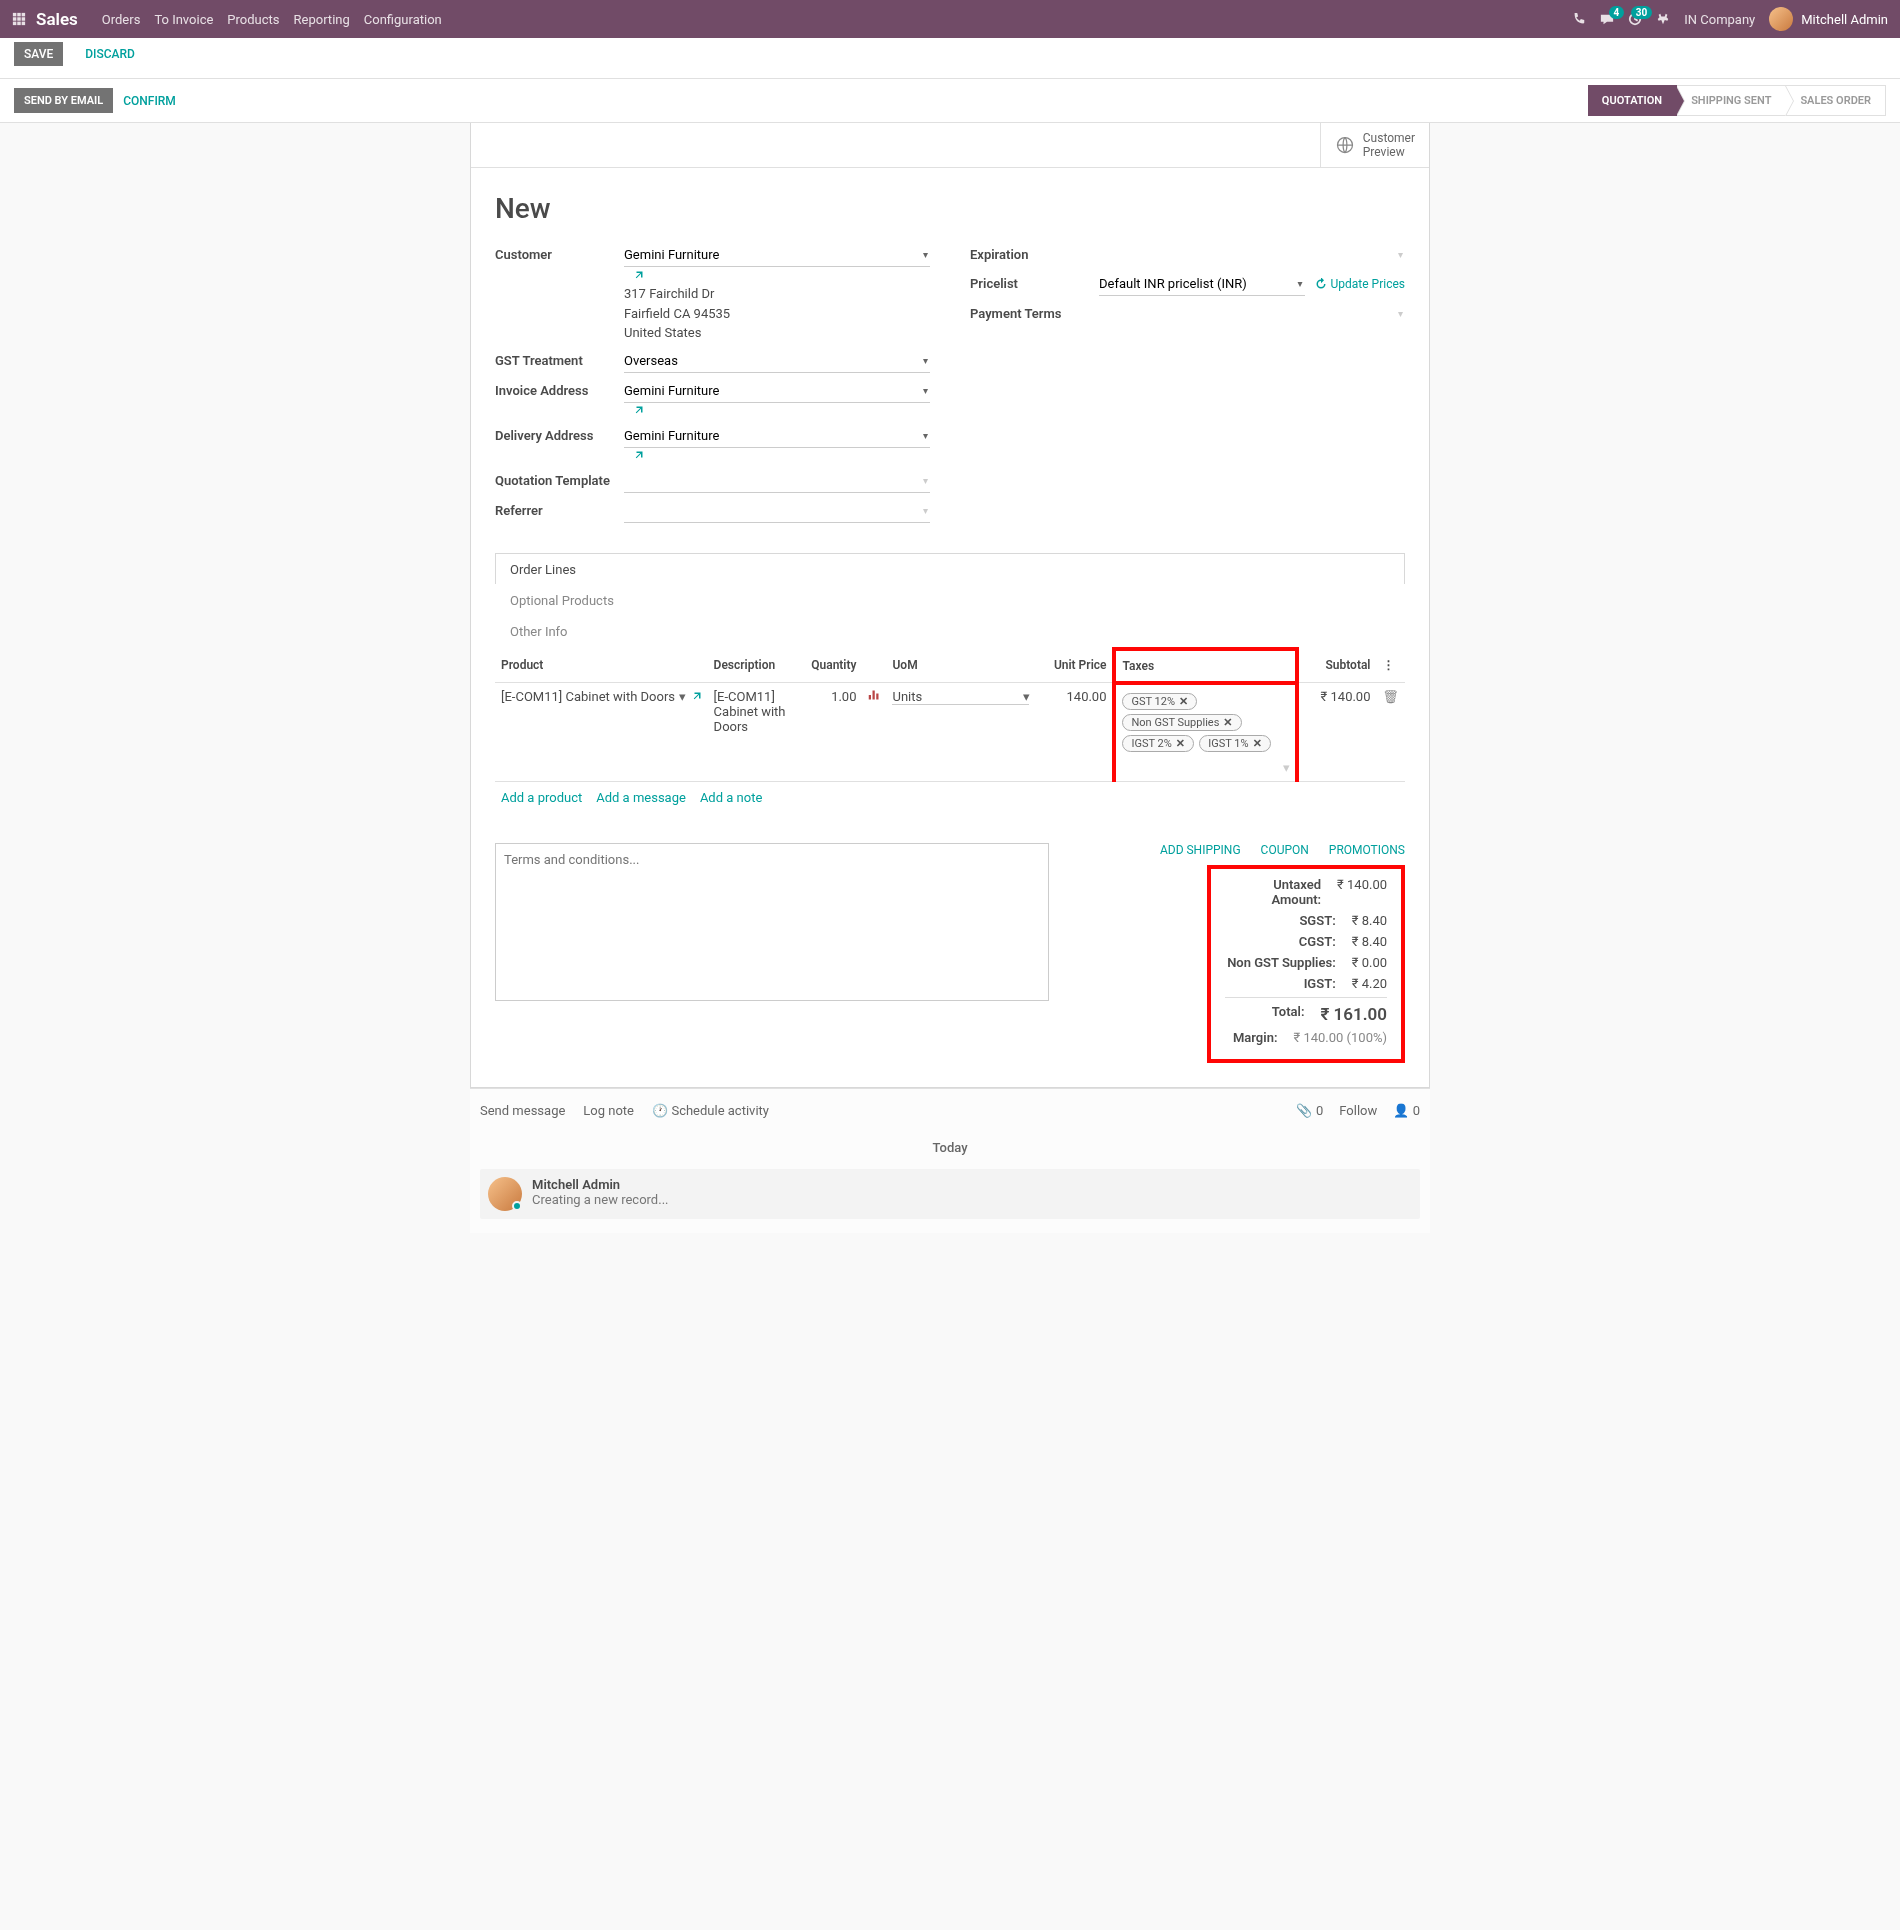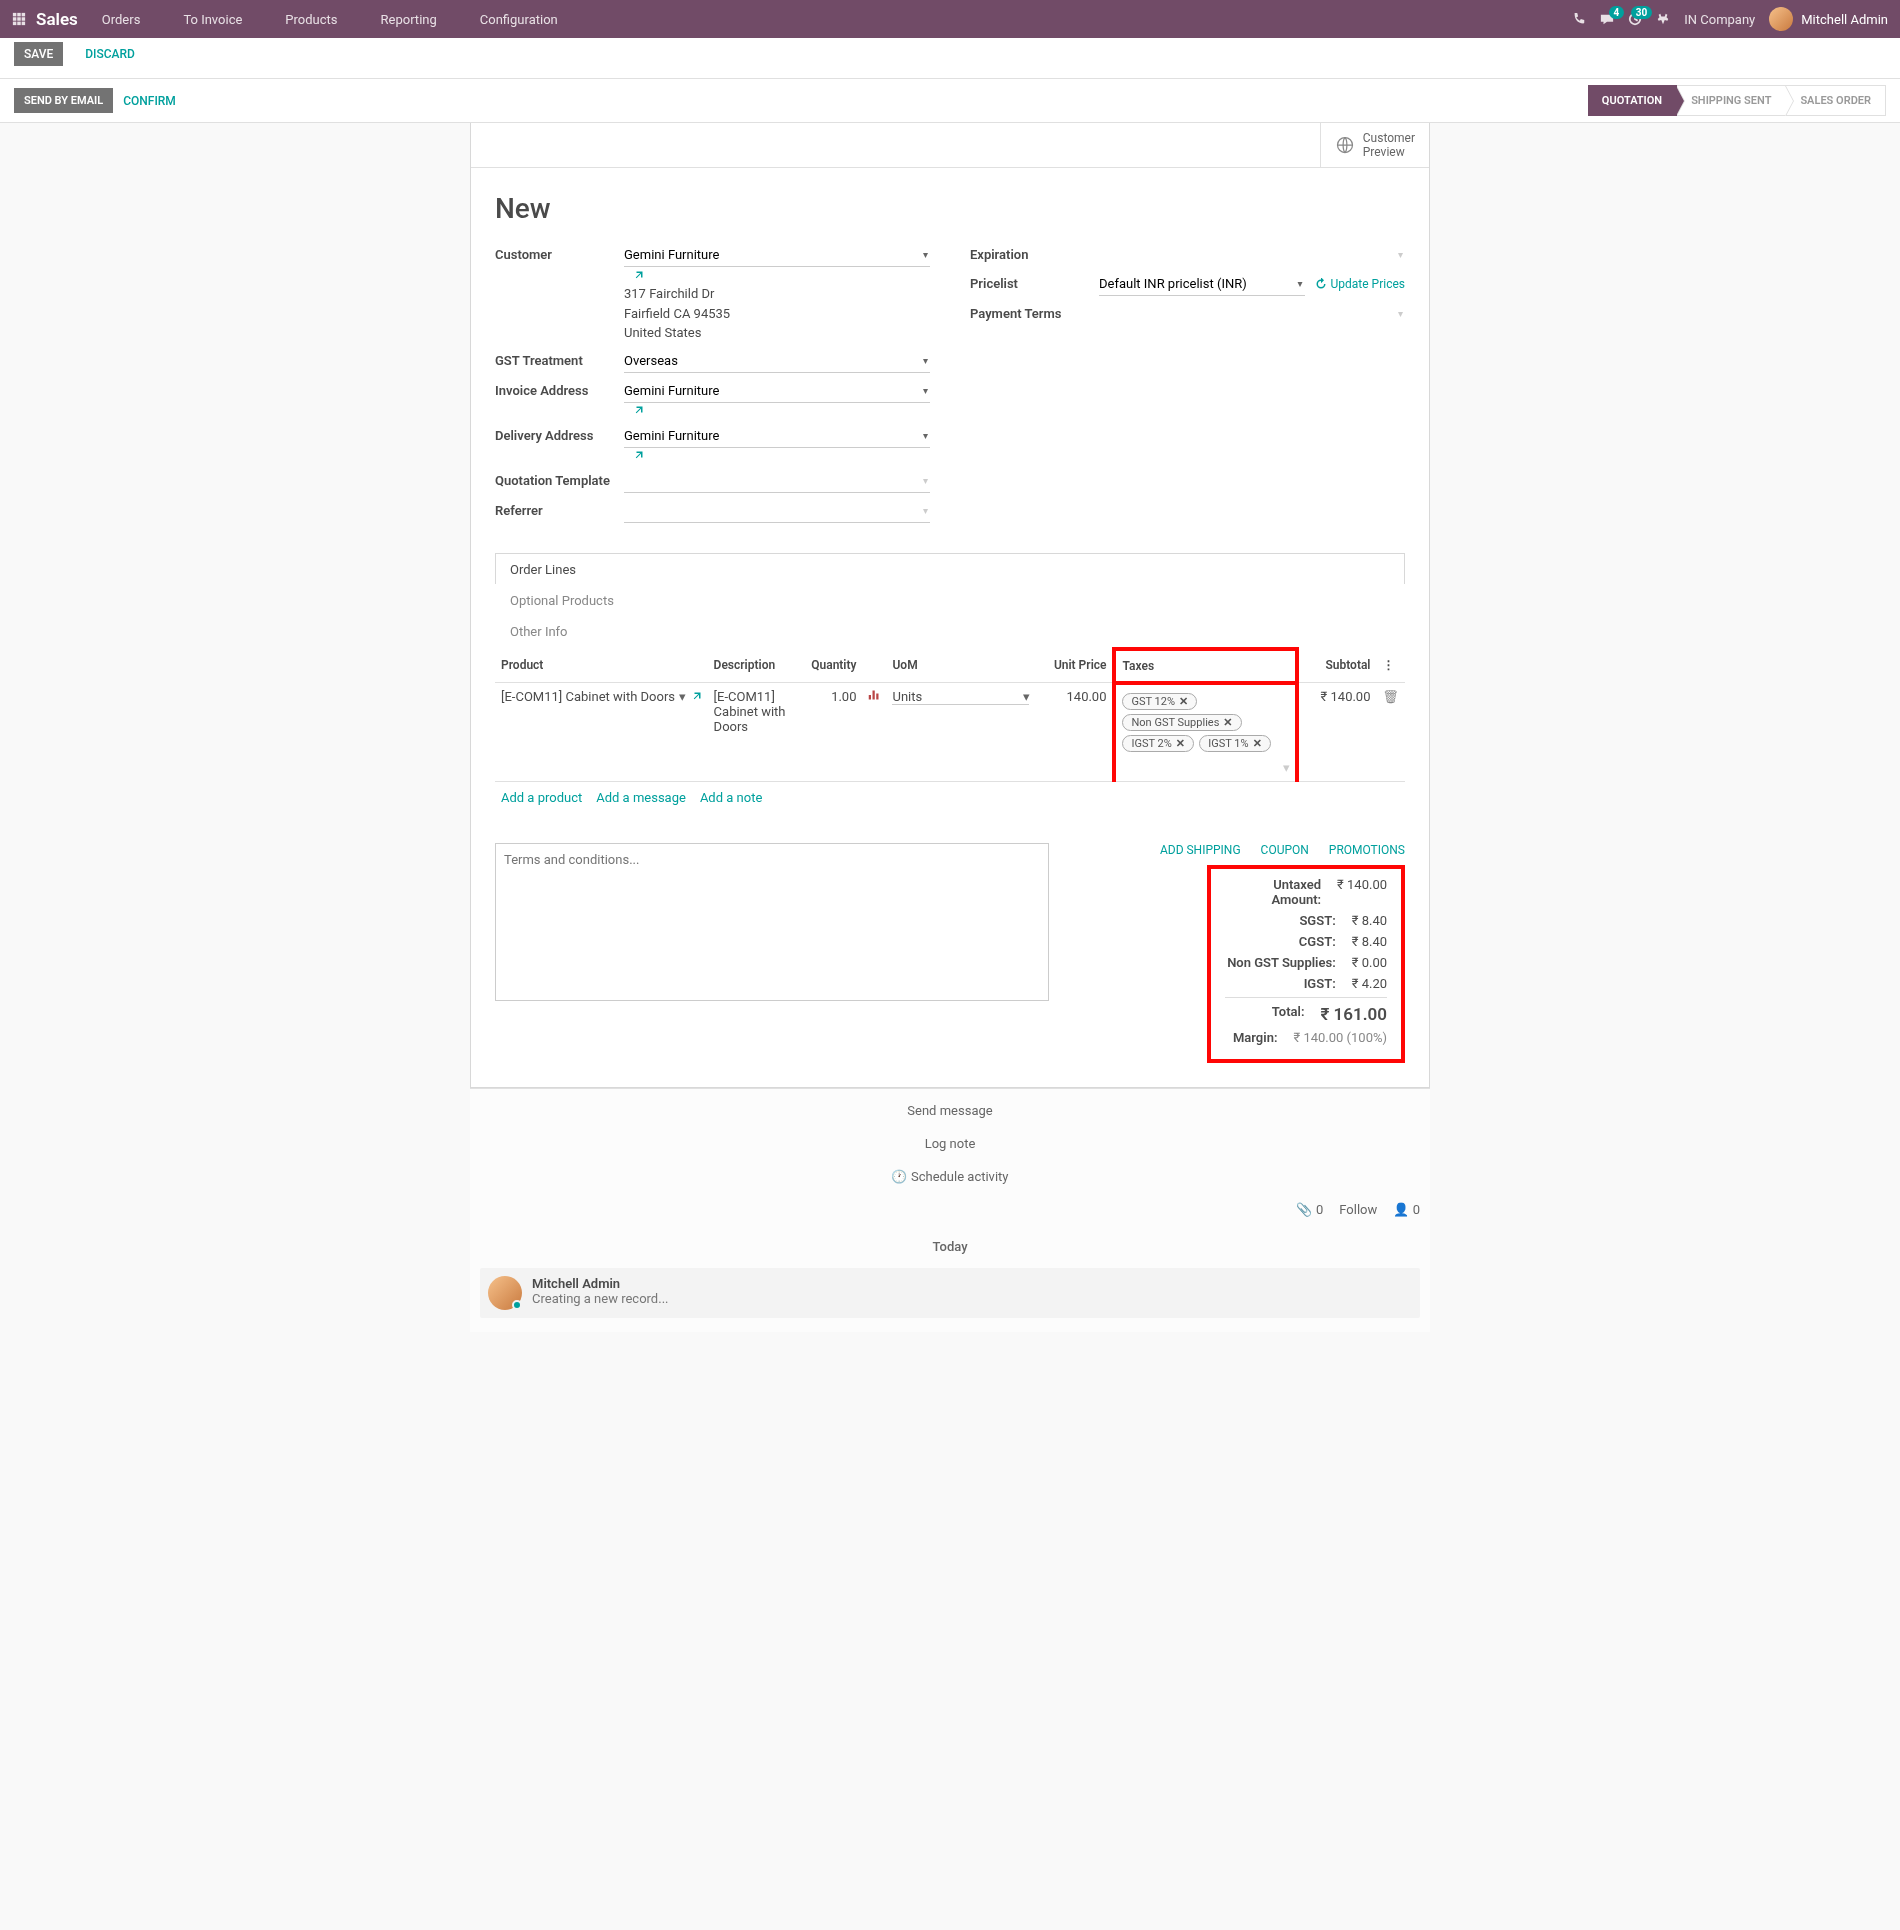--- a/index.html
+++ b/index.html
@@ -2,21 +2,21 @@
 <html><head>
 <meta charset="utf-8">
 <style>
 * { margin: 0; padding: 0; box-sizing: border-box; font-family: -apple-system, BlinkMacSystemFont, "Segoe UI", Roboto, sans-serif; }
 body { background: #f9f9f9; font-size: 13px; color: #4c4c4c; }
 
 
 .navbar { background: #714b67; height: 38px; display: flex; align-items: center; padding: 0 12px; color: #fff; }
 .nav-apps-icon { display: inline-flex; margin-right: 10px; }
 .nav-brand { font-size: 17px; font-weight: 600; margin-right: 24px; }
-.nav-menu { display: flex; gap: 43px; font-size: 13px; flex: 1; }
+.nav-menu { display: flex; gap: 14px; font-size: 13px; flex: 1; }
 .nav-menu span { color: #e8e0e5; cursor: pointer; }
 .nav-right { display: flex; align-items: center; gap: 14px; }
 .nav-icon { position: relative; display: inline-flex; cursor: pointer; }
 .badge { position: absolute; top: -6px; right: -10px; background: #00a09d; color: #fff; font-size: 10px; padding: 1px 5px; border-radius: 8px; font-weight: bold; }
 .nav-company { font-size: 13px; color: #e8e0e5; }
 .nav-user { display: flex; align-items: center; gap: 8px; font-size: 13px; }
 .avatar { width: 24px; height: 24px; border-radius: 50%; background: linear-gradient(135deg,#f6c18b,#c97a3f); display: inline-block; }
 
 
 .control-panel { background: #fff; border-bottom: 1px solid #e0e0e0; }
@@ -84,21 +84,21 @@
 .totals-wrap { display: flex; justify-content: flex-end; }
 .totals { border: 4px solid #ff0605; padding: 8px 14px; width: 198px; }
 .total-row { display: flex; justify-content: space-between; margin-bottom: 6px; font-size: 13px; }
 .total-row .tl { text-align: right; flex: 1; margin-right: 16px; font-weight: 600; }
 .total-row .tv { }
 .total-row.big .tv { font-size: 17px; font-weight: 600; }
 .margin-row { margin-top: 6px; }
 
 
 .chatter { max-width: 960px; margin: 0 auto; border-top: 1px solid #e0e0e0; padding: 14px 10px; background: #fcfcfc; }
-.chatter-top { display: flex; align-items: center; gap: 18px; color: #666; font-size: 13px; flex-direction: column; }
+.chatter-top { display: flex; align-items: center; gap: 18px; color: #666; font-size: 13px; }
 .chatter-right { margin-left: auto; display: flex; gap: 16px; color: #666; }
 .chatter-today { text-align: center; color: #666; margin: 22px 0 14px; font-size: 13px; font-weight: 500; }
 .msg { display: flex; gap: 10px; background: #f3f3f3; padding: 8px; border-radius: 2px; }
 .msg .mavatar { width: 34px; height: 34px; border-radius: 50%; background: linear-gradient(135deg,#f6c18b,#c97a3f); position: relative; flex-shrink: 0; }
 .msg .dot { position: absolute; bottom: 0; right: 0; width: 10px; height: 10px; background: #00a09d; border-radius: 50%; border: 2px solid #f3f3f3; }
 .msg-body .author { font-weight: 600; color: #4a4a4a; font-size: 13px; }
 .msg-body .text { color: #777; font-size: 13px; font-style: normal; }
 
 .svg-ic { width: 14px; height: 14px; fill: #e8e0e5; }
 .ext-ic { width: 12px; height: 12px; fill: #00a09d; vertical-align: middle; }

